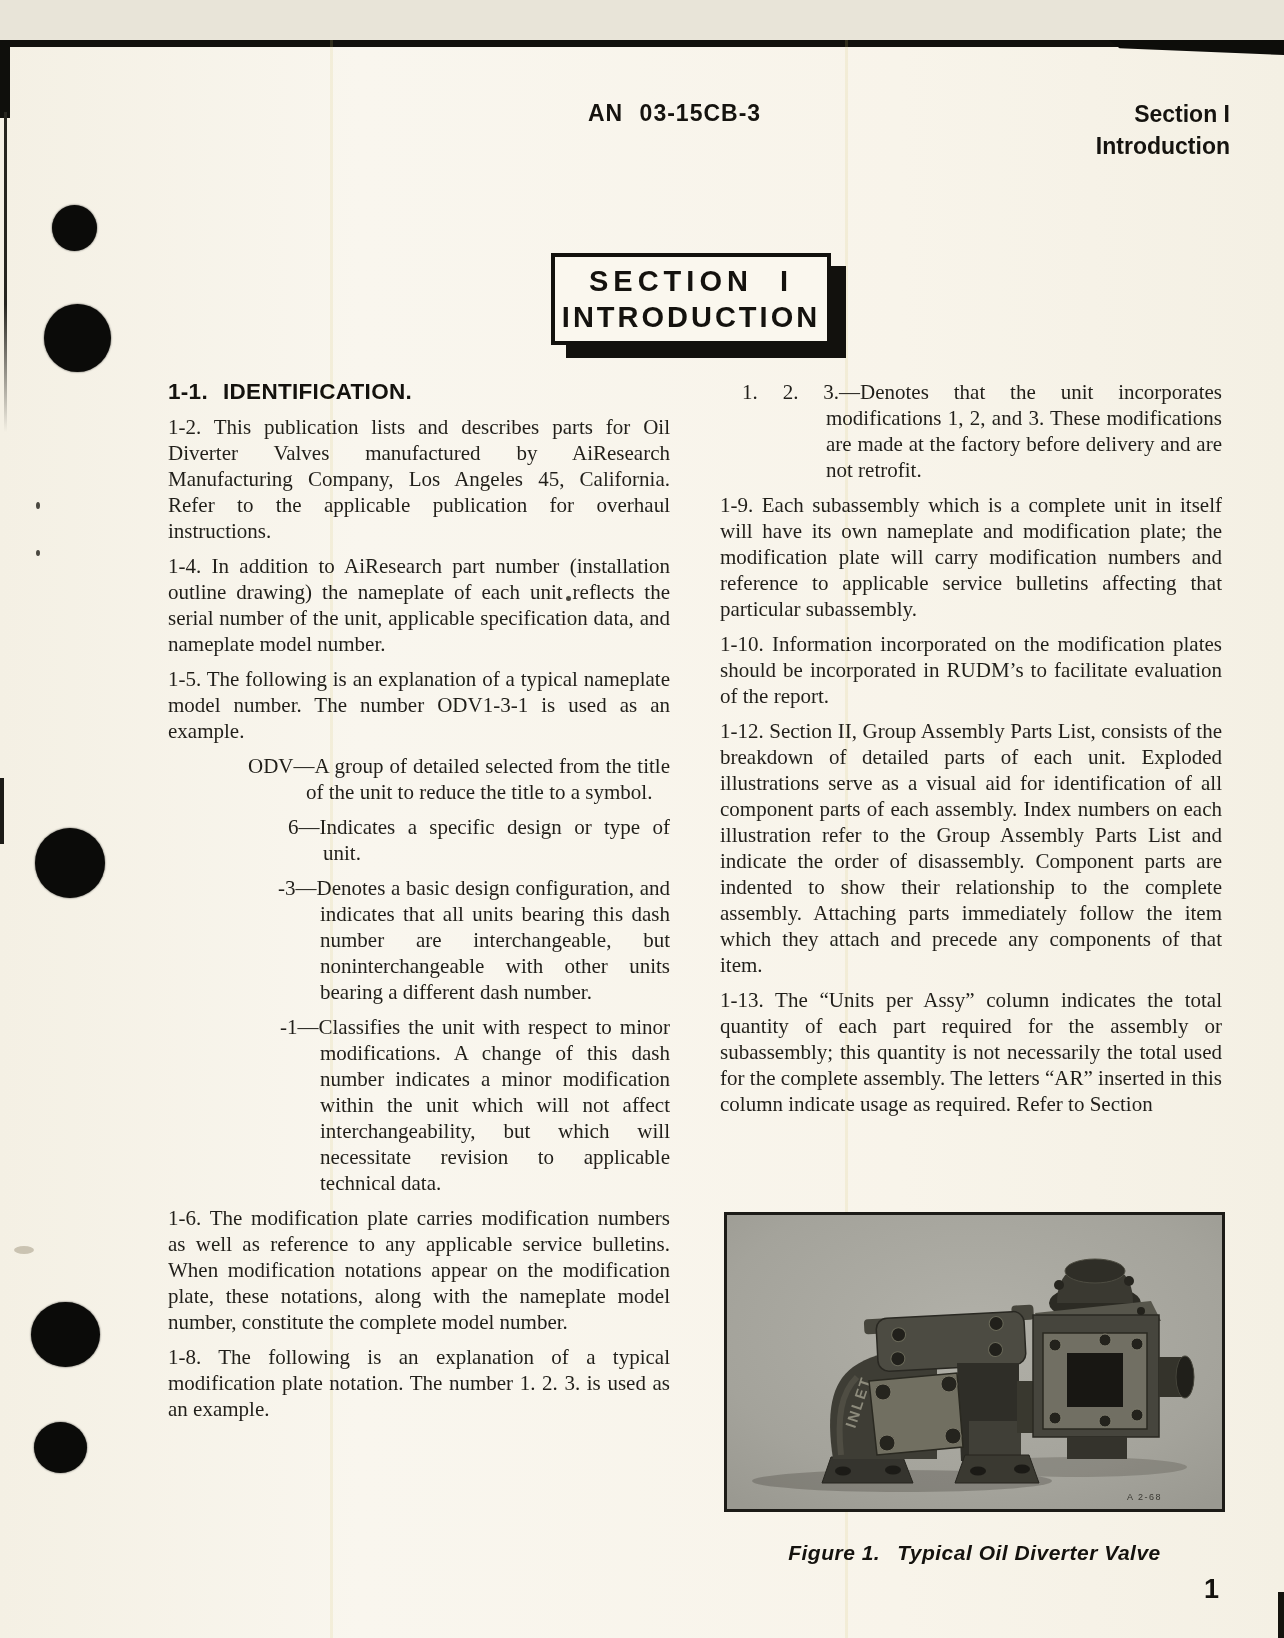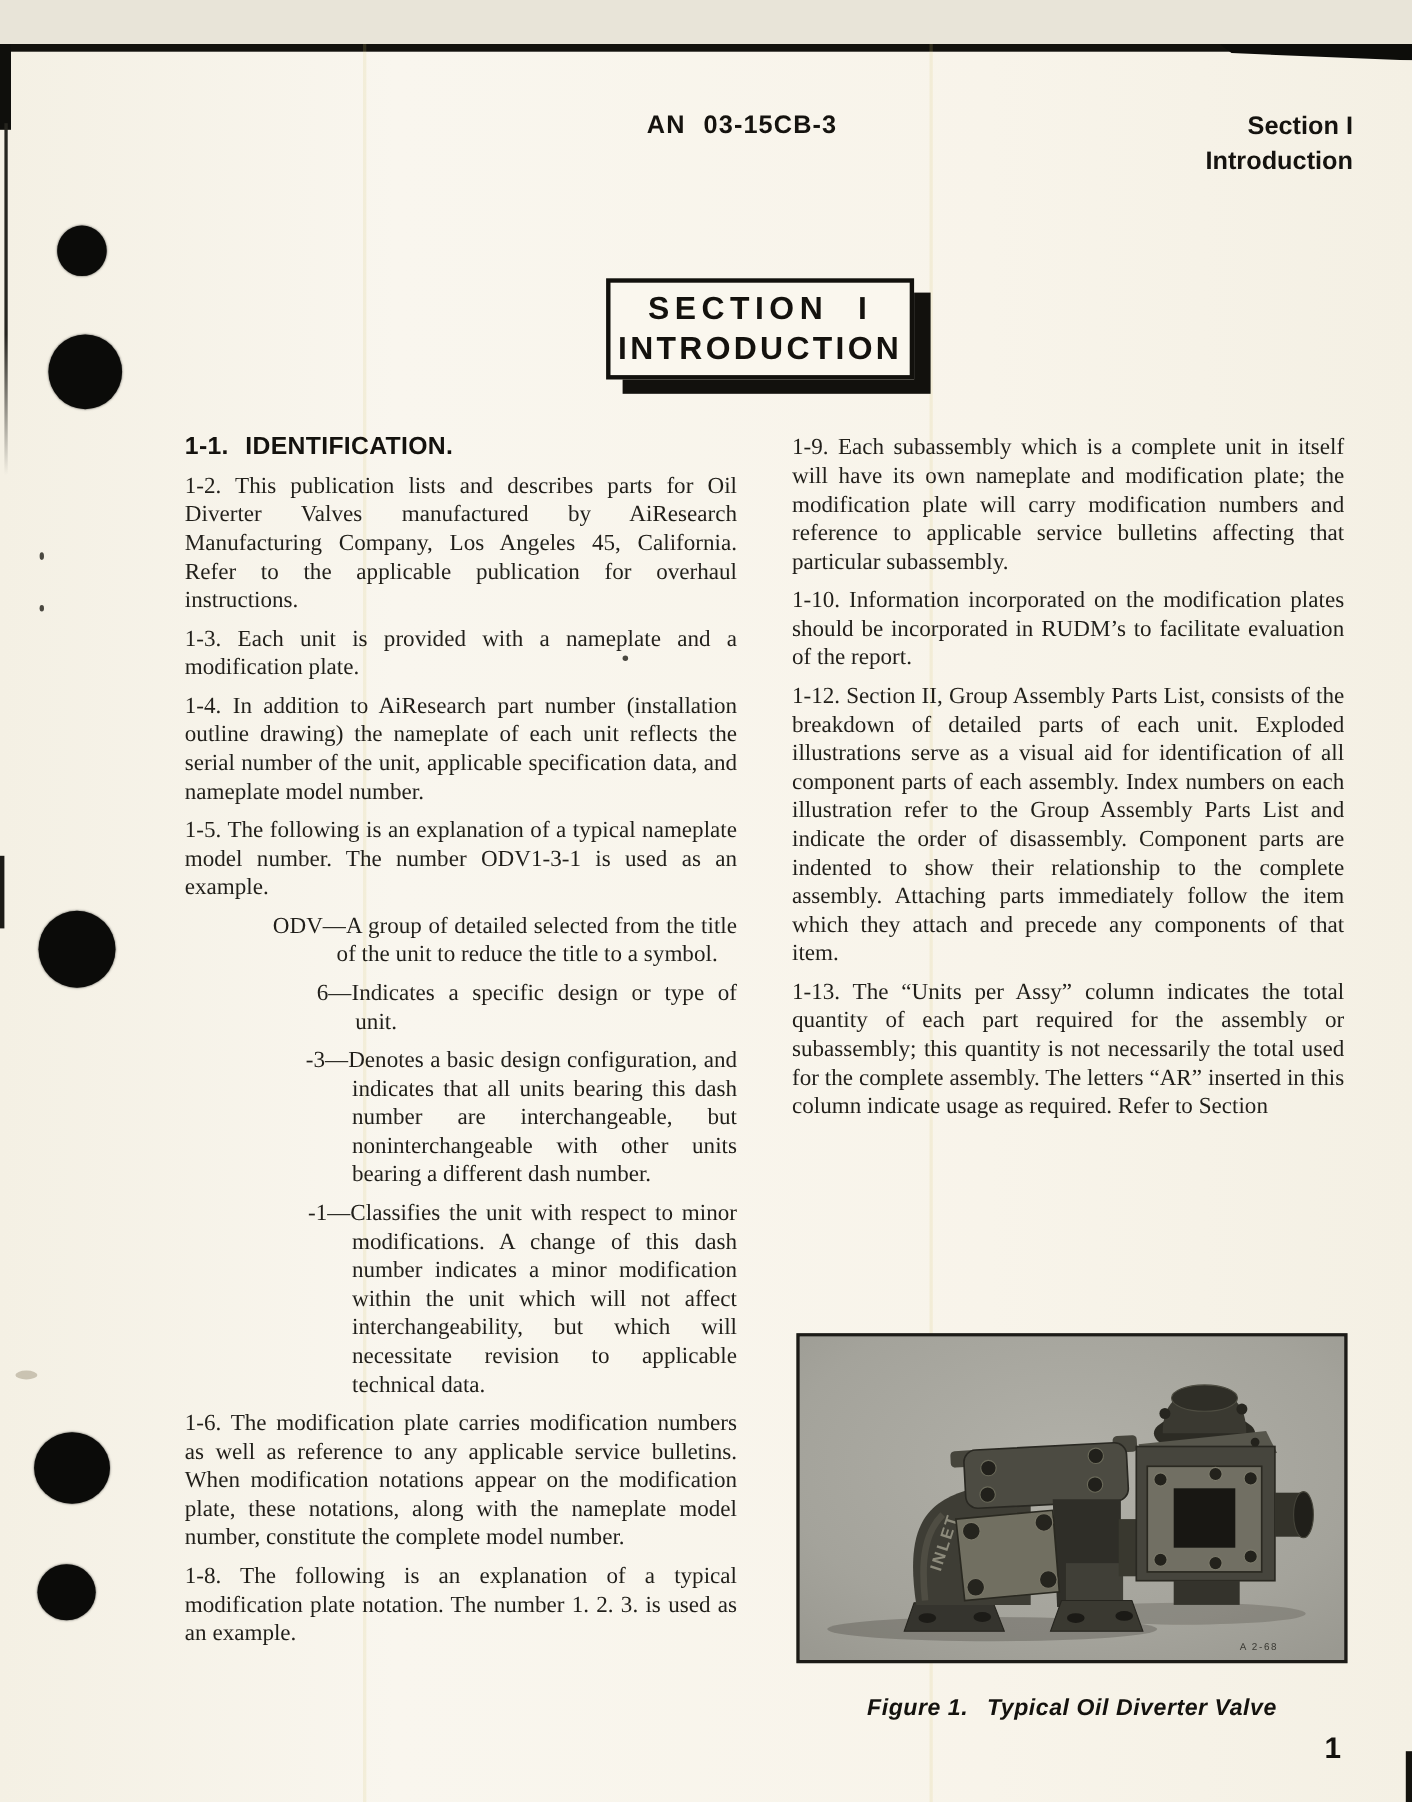--- a/index.html
+++ b/index.html
@@ -25,21 +25,21 @@
     font-size:23px;letter-spacing:1px;word-spacing:9px;color:#15130f;}
   .sec-head{position:absolute;right:54px;top:58px;text-align:right;font-family:"Liberation Sans",sans-serif;
     font-weight:bold;font-size:23px;line-height:32px;color:#15130f;}
   
   .title-box{position:absolute;left:551px;top:213px;width:272px;height:84px;border:4px solid #12110d;
     background:#faf7ee;box-shadow:15px 13px 0 #12110d;
     display:flex;flex-direction:column;align-items:center;justify-content:center;}
   .title-box .l1{font-family:"Liberation Sans",sans-serif;font-weight:bold;font-size:29px;letter-spacing:5px;word-spacing:14px;color:#14120e;}
   .title-box .l2{font-family:"Liberation Sans",sans-serif;font-weight:bold;font-size:29px;letter-spacing:3px;color:#14120e;margin-top:3px;}
   
-  .col{position:absolute;top:353px;width:502px;font-size:21px;line-height:26px;text-align:justify;color:#211f1a;}
+  .col{position:absolute;top:339px;width:502px;font-size:21px;line-height:26px;text-align:justify;color:#211f1a;}
   .col-left{left:168px;}
   .col-right{left:720px;}
   .col p{margin:0 0 9px 0;}
   .head{font-family:"Liberation Sans",sans-serif;font-weight:bold;font-size:22.5px;letter-spacing:.3px;
     color:#14120e;text-align:left;margin:0 0 12px 0;}
   .head .ht{margin-left:15px;}
   .col-right .head{margin:16px 0 14px 0;}
   .def{margin:0 0 9px 0;}
   .def-odv{padding-left:138px;text-indent:-58px;}
   .def-1{padding-left:155px;text-indent:-35px;}
@@ -87,32 +87,32 @@
   </div>
 
   <div class="title-box">
     <div class="l1">SECTION I</div>
     <div class="l2">INTRODUCTION</div>
   </div>
 
   <div class="col col-left">
     <p class="head"><span>1-1.</span><span class="ht">IDENTIFICATION.</span></p>
     <p>1-2. This publication lists and describes parts for Oil Diverter Valves manufactured by AiResearch Manufacturing Company, Los Angeles 45, California. Refer to the applicable publication for overhaul instructions.</p>
-    <p>1-3. Each unit is provided with a nameplate and a modification plate.</p>
     <p>1-4. In addition to AiResearch part number (installation outline drawing) the nameplate of each unit reflects the serial number of the unit, applicable specification data, and nameplate model number.</p>
     <p>1-5. The following is an explanation of a typical nameplate model number. The number ODV1-3-1 is used as an example.</p>
     <p class="def def-odv">ODV—A group of detailed selected from the title of the unit to reduce the title to a symbol.</p>
     <p class="def def-1">6—Indicates a specific design or type of unit.</p>
     <p class="def def-3">-3—Denotes a basic design configuration, and indicates that all units bearing this dash number are interchangeable, but noninterchangeable with other units bearing a different dash number.</p>
     <p class="def def-neg1">-1—Classifies the unit with respect to minor modifications. A change of this dash number indicates a minor modification within the unit which will not affect interchangeability, but which will necessitate revision to applicable technical data.</p>
     <p>1-6. The modification plate carries modification numbers as well as reference to any applicable service bulletins. When modification notations appear on the modification plate, these notations, along with the nameplate model number, constitute the complete model number.</p>
     <p>1-8. The following is an explanation of a typical modification plate notation. The number 1. 2. 3. is used as an example.</p>
   </div>
 
   <div class="col col-right">
+    <p class="def def-123">1. 2. 3.—Denotes that the unit incorporates modifications 1, 2, and 3. These modifications are made at the factory before delivery and are not retrofit.</p>
     <p>1-9. Each subassembly which is a complete unit in itself will have its own nameplate and modification plate; the modification plate will carry modification numbers and reference to applicable service bulletins affecting that particular subassembly.</p>
     <p>1-10. Information incorporated on the modification plates should be incorporated in RUDM’s to facilitate evaluation of the report.</p>
     <p>1-12. Section II, Group Assembly Parts List, consists of the breakdown of detailed parts of each unit. Exploded illustrations serve as a visual aid for identification of all component parts of each assembly. Index numbers on each illustration refer to the Group Assembly Parts List and indicate the order of disassembly. Component parts are indented to show their relationship to the complete assembly. Attaching parts immediately follow the item which they attach and precede any components of that item.</p>
     <p>1-13. The “Units per Assy” column indicates the total quantity of each part required for the assembly or subassembly; this quantity is not necessarily the total used for the complete assembly. The letters “AR” inserted in this column indicate usage as required. Refer to Section</p>
   </div>
 
   <div class="figure">
     <svg class="photo" viewBox="0 0 495 294">
       <defs>
         <radialGradient id="bgph" cx="50%" cy="40%" r="75%">

